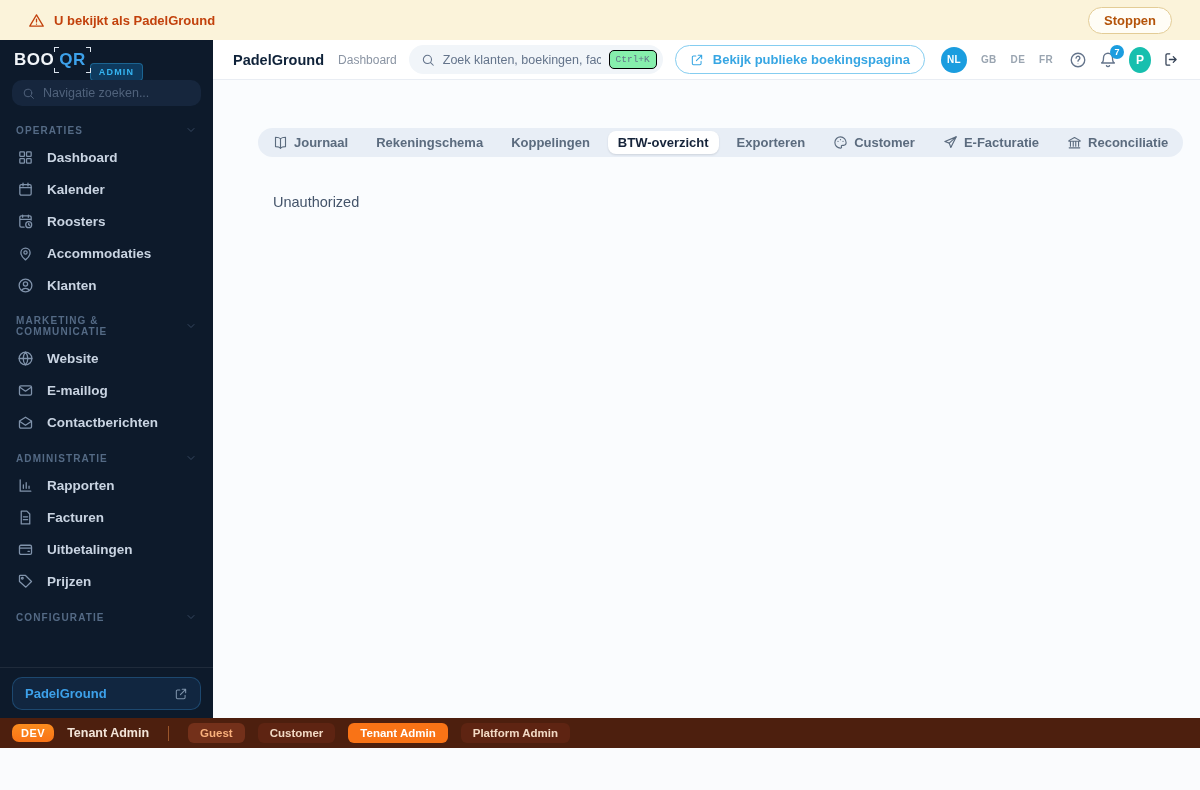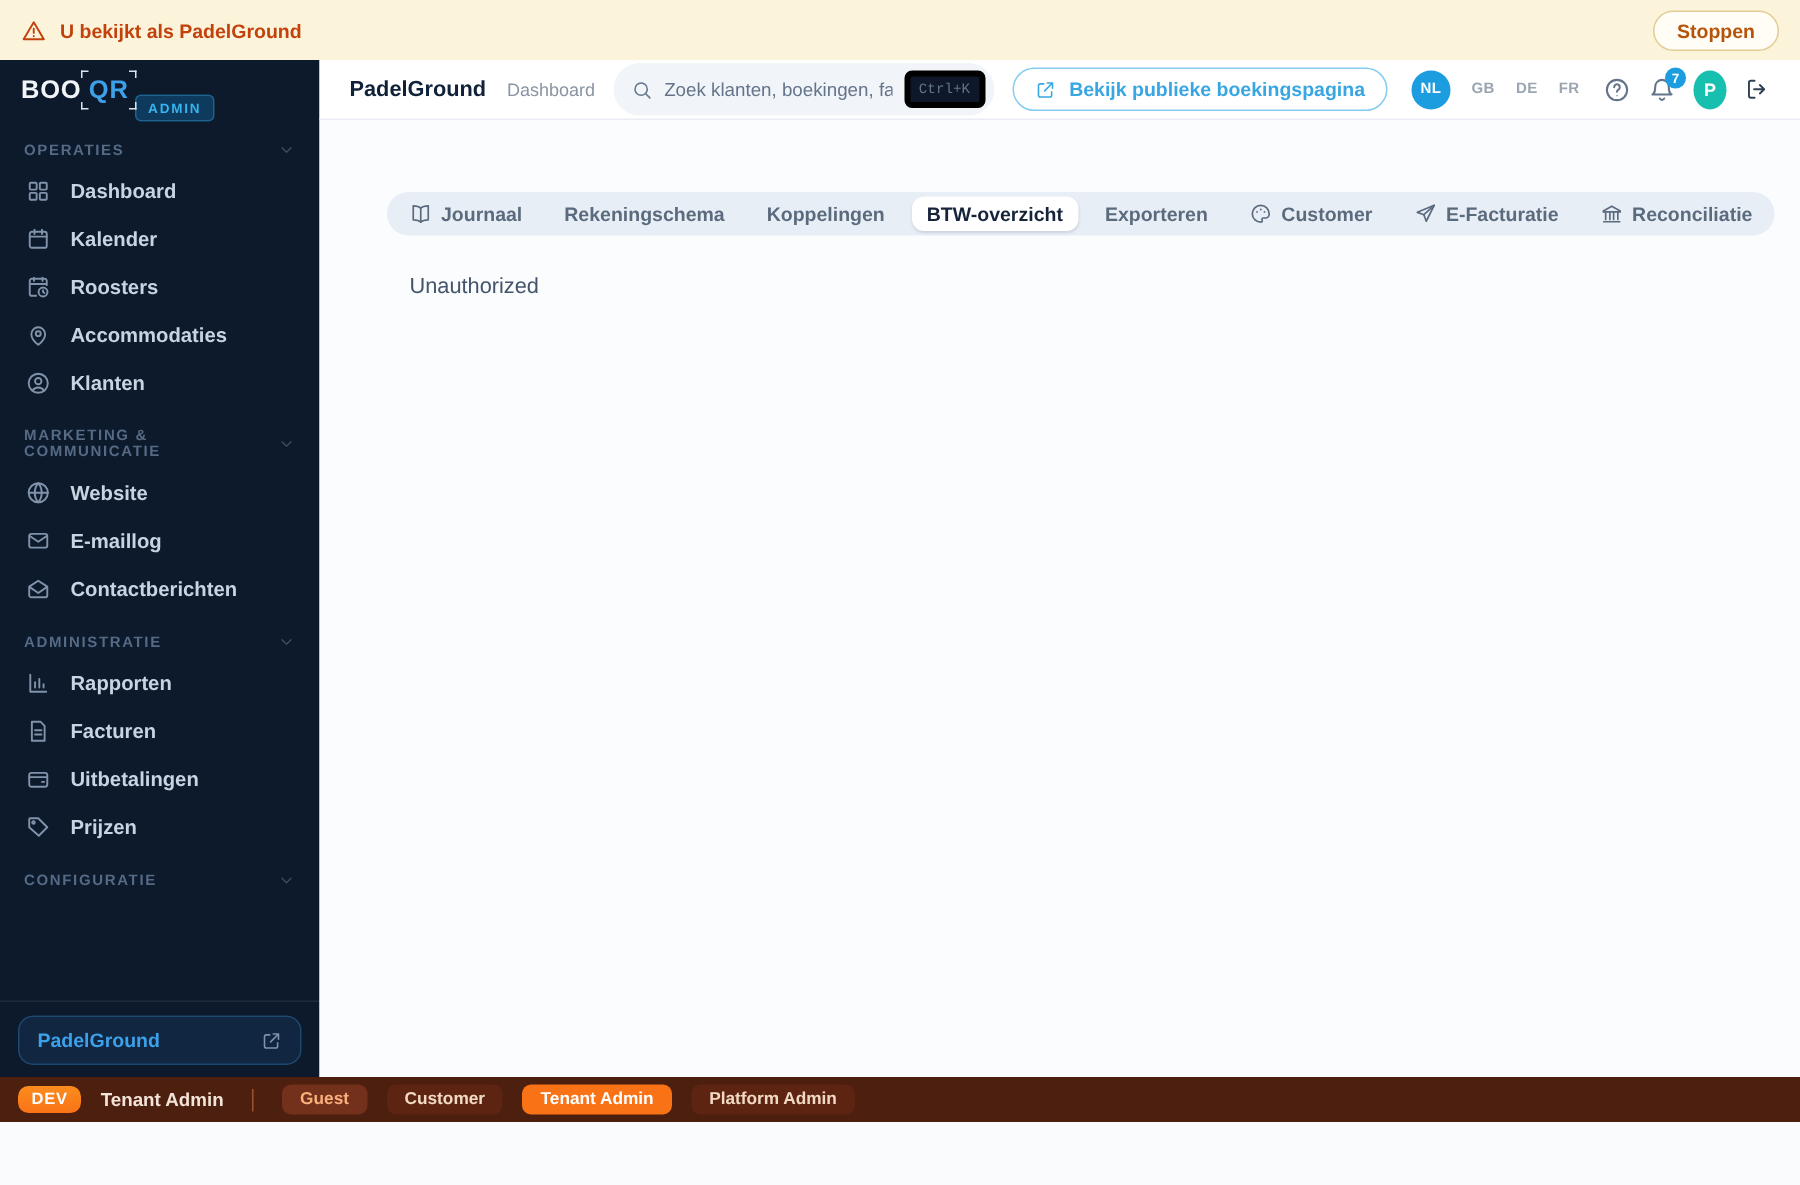--- a/index.html
+++ b/index.html
@@ -4,21 +4,21 @@
 <style>
   * { margin:0; padding:0; box-sizing:border-box; }
   html,body { width:1200px; height:790px; overflow:hidden; font-family:"Liberation Sans", sans-serif; background:#fafbfd; }
 
   
   .ic { display:inline-flex; width:16px; height:16px; flex:none; align-items:center; justify-content:center; }
   .ic svg { width:100%; height:100%; display:block; }
   [data-interactable="true"] { cursor:pointer; }
 
   
-  .imp-bar { height:40px; background:#fbf3da; display:flex; align-items:center; padding:0 14px; gap:9px; }
+  .imp-bar { height:40px; background:#fbf3da; display:flex; align-items:center; padding:0 28px; gap:9px; }
   .imp-bar .warn { color:#c2410c; width:17px; height:17px; }
   .imp-msg { color:#c2410c; font-size:13px; font-weight:700; }
   .stop-btn { margin-left:auto; background:#fffdf6; border:1px solid #e3cc96; border-radius:9999px;
               padding:5px 15px; color:#b45309; font-size:13px; font-weight:600; font-family:inherit; }
 
   
   .app-row { display:flex; height:678px; }
 
   
   .sidebar { width:213px; background:#0d1a2b; color:#c9d4e2; display:flex; flex-direction:column; flex:none; }
@@ -51,21 +51,21 @@
   
   .main-col { flex:1; display:flex; flex-direction:column; min-width:0; }
   .hdr { height:40px; background:#ffffff; border-bottom:1px solid #e9edf3; display:flex; align-items:center; padding:0 20px; gap:12px; }
   .hdr-title { font-size:14.5px; font-weight:800; color:#0f2239; }
   .hdr-sub { font-size:12px; color:#8a94a3; margin-left:2px; }
   .hdr-search { margin-left:auto; background:#f1f5f9; border-radius:9999px; display:flex; align-items:center;
                 gap:8px; padding:5px 6px 5px 12px; color:#64748b; width:254px; }
   .hdr-search .ic { width:14px; height:14px; }
   .hdr-search input { background:transparent; border:none; outline:none; font-size:12.5px; color:#334155; flex:1; min-width:0; font-family:inherit; }
   .hdr-search input::placeholder { color:#64748b; }
-  .kbd { background:#0f172a; border:4px solid #000000; border-radius:5px; font-family:"Liberation Mono", monospace;
+  .kbd { background:#86efac; border:1px solid #000000; border-radius:5px; font-family:"Liberation Mono", monospace;
          font-size:9.5px; color:#64748b; padding:3px 6px; }
   .pub-btn { border:1.5px solid #85cdf0; background:#ffffff; border-radius:9999px; display:flex; align-items:center; gap:9px;
              padding:6px 14px; color:#37a6e3; font-size:13px; font-weight:700; font-family:inherit; white-space:nowrap; }
   .pub-btn .ic { width:14px; height:14px; }
   .langs { display:flex; align-items:center; gap:14px; margin:0 4px; }
   .lang { font-size:10px; font-weight:700; color:#9aa5b1; letter-spacing:.3px; }
   .lang.active { background:#1b9ddf; color:#fff; width:26px; height:26px; border-radius:50%;
                  display:flex; align-items:center; justify-content:center; }
   .hdr-ic { color:#64748b; width:18px; height:18px; }
   .bell-wrap { position:relative; width:18px; height:18px; color:#64748b; }
@@ -76,21 +76,21 @@
   .logout-ic { color:#334155; width:17px; height:17px; }
 
   
   .content { flex:1; background:#fafcfe; }
   .tabs { display:inline-flex; align-items:center; gap:8px; background:#e8eef6; border-radius:9999px;
           margin:48px 0 0 45px; padding:3px 5px; }
   .tab { display:flex; align-items:center; gap:6px; padding:4px 10px; color:#5b6b7e; font-size:13px; font-weight:600;
          border-radius:8px; white-space:nowrap; }
   .tab .ic { width:15px; height:15px; }
   .tab.active { background:#ffffff; color:#16243a; font-weight:700; box-shadow:0 1px 2px rgba(15,23,42,.12); }
-  .unauth { margin:26px 0 0 60px; font-size:14.5px; color:#44546a; }
+  .unauth { margin:37px 0 0 60px; font-size:14.5px; color:#44546a; }
 
   
   .dev-bar { height:30px; background:#4d1f0e; display:flex; align-items:center; padding:0 12px; gap:13px; }
   .dev-badge { background:linear-gradient(180deg,#fb8c1e,#f97316); color:#fff; font-size:11px; font-weight:800;
                letter-spacing:.5px; border-radius:7px; padding:3px 9px; }
   .dev-role { color:#f3e4d8; font-size:12.5px; font-weight:700; }
   .dev-sep { width:1px; height:15px; background:rgba(249,150,80,.45); margin:0 6px; }
   .role-btn { border:none; border-radius:6px; padding:4px 12px; font-size:11.5px; font-weight:700; font-family:inherit;
               background:#5e2412; color:#f2d9c4; }
   .role-btn.first { background:#73301a; color:#f9b07c; }
@@ -116,20 +116,29 @@
   <aside class="sidebar" data-interactable="false">
     <div class="logo-row" data-interactable="false">
       <span class="logo" data-interactable="true">
         <span data-interactable="false">BOO</span>
           <span class="qr-wrap" data-interactable="false"><span class="corner c-tl"></span><span class="corner c-tr"></span><span class="corner c-bl"></span><span class="corner c-br"></span><span data-interactable="false">QR</span></span>
       </span>
       <span class="admin-badge" data-interactable="false">ADMIN</span>
     </div>
 
 
+    <div class="nav-search" data-interactable="true">
+      <span class="ic" style="width:13px;height:13px" data-interactable="false">
+          <svg viewBox="0 0 24 24" fill="none" stroke="currentColor" stroke-width="1.8" stroke-linecap="round" stroke-linejoin="round">
+            <circle cx="11" cy="11" r="7"></circle>
+            <path d="M16.5 16.5L21 21"></path>
+          </svg>
+        </span>
+      <input type="text" data-interactable="true" placeholder="Navigatie zoeken..." style="">
+    </div>
 
     <nav id="sidebar-nav" data-interactable="false">
         <div class="sec-label" data-interactable="true">
           <span data-interactable="false">OPERATIES</span>
           <span class="ic chev" data-interactable="false">
             <svg viewBox="0 0 24 24" fill="none" stroke="currentColor" stroke-width="1.8" stroke-linecap="round" stroke-linejoin="round">
               <path d="M6 9l6 6 6-6"></path>
             </svg>
           </span>
         </div>

